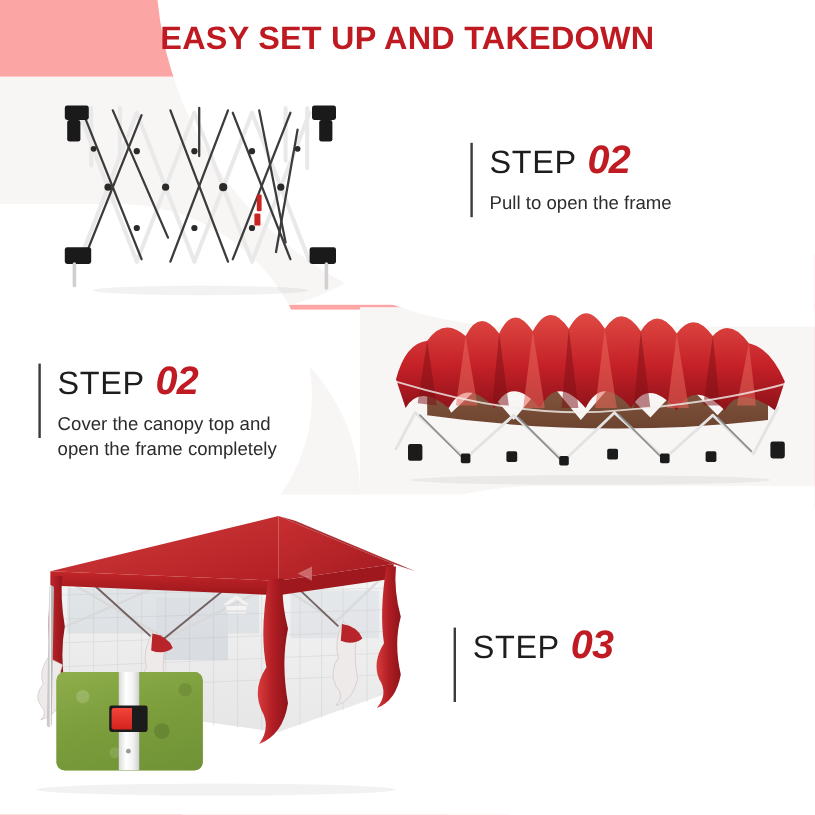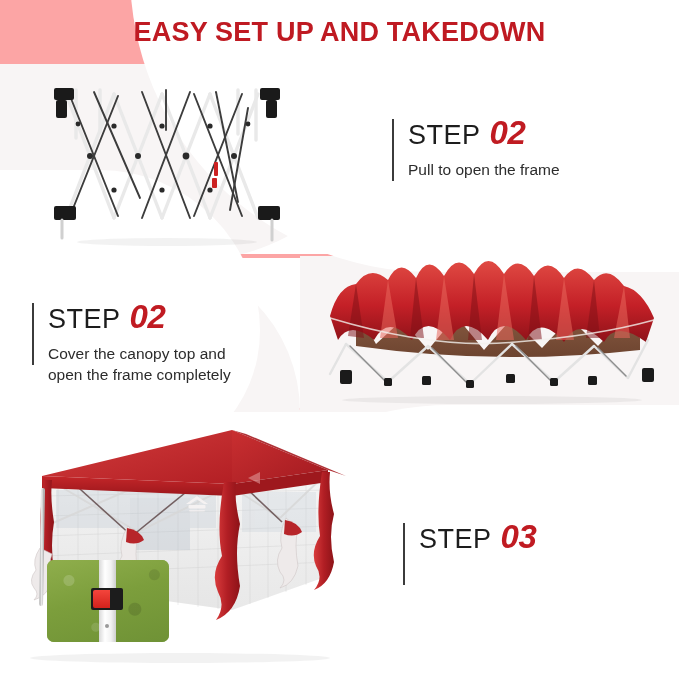--- a/index.html
+++ b/index.html
@@ -43,21 +43,21 @@
   .step-head{font-size:27px;color:#1d1d1d;line-height:1;white-space:nowrap;letter-spacing:.5px;}
   .step-num{
     font-size:33px;font-weight:bold;font-style:italic;color:#c01b22;
     margin-left:9px;letter-spacing:-.5px;
   }
   .step-desc{
     margin-top:11px;font-size:15.5px;color:#2c2c2c;line-height:1.35;white-space:pre-line;
   }
   #step-01{left:392px;top:116px;}
   #step-02{left:32px;top:300px;}
-  #step-03{left:403px;top:520px;}
+  #step-03{left:378px;top:520px;}
 
   
   .art{position:absolute;z-index:20;}
 
   
   #art-frame{left:42px;top:78px;width:250px;height:170px;}
 
   
   #art-draped{left:316px;top:246px;width:352px;height:160px;}
 

